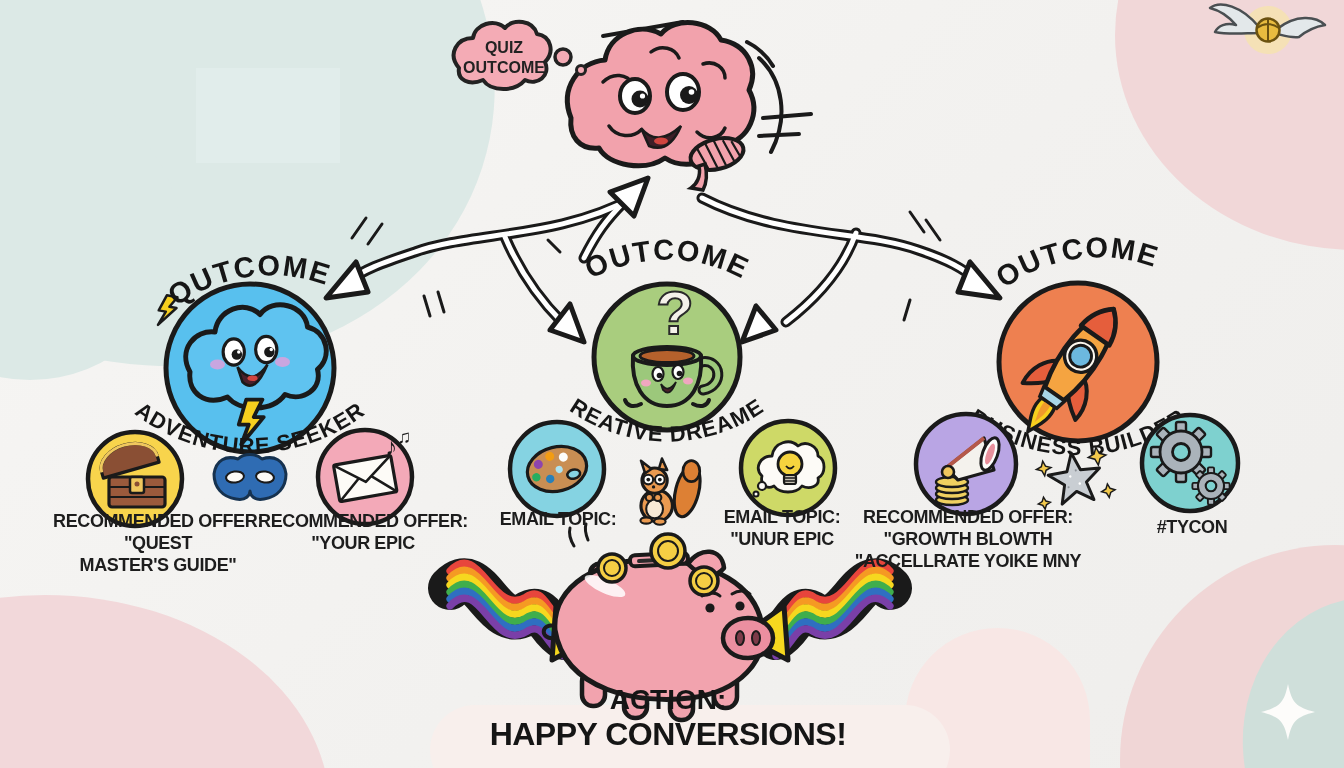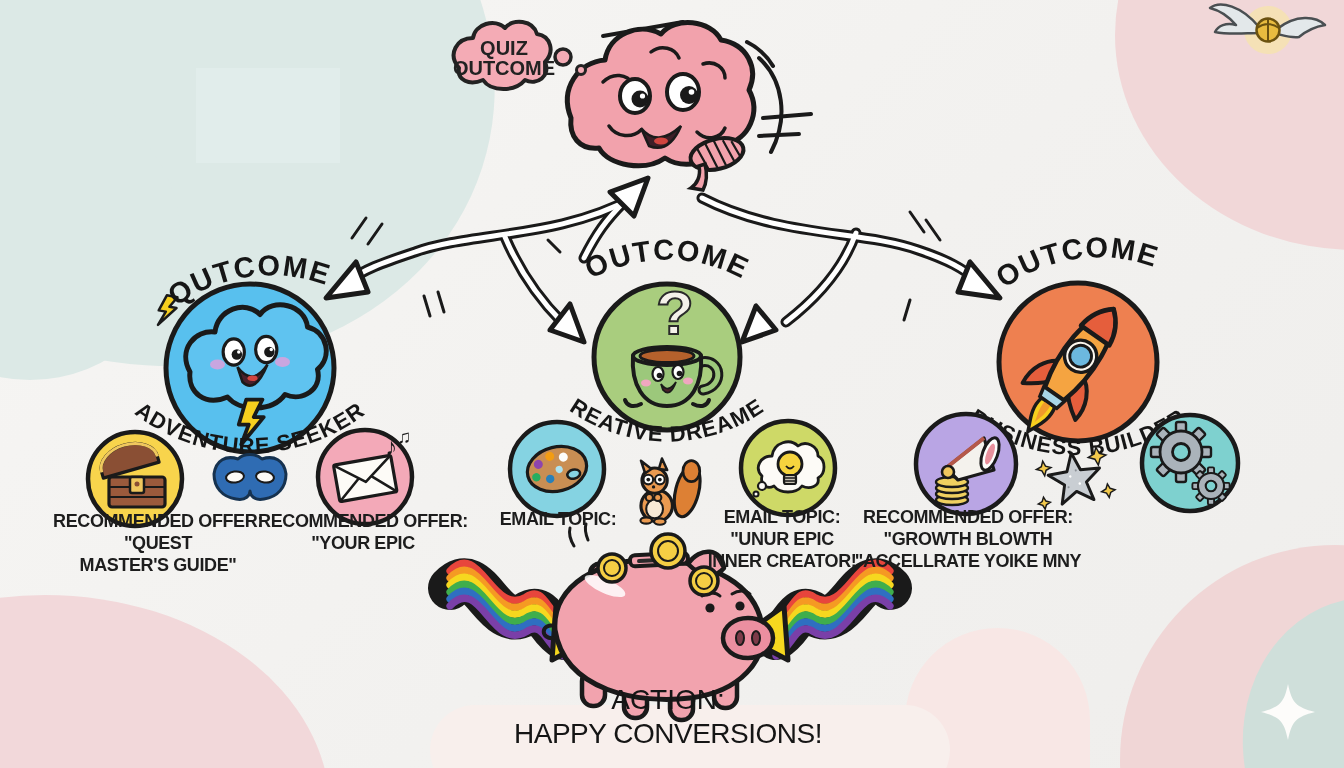--- a/index.html
+++ b/index.html
@@ -5,26 +5,26 @@
   html,body{margin:0;padding:0;background:#e8e8e8;}
   .canvas{position:relative;width:1344px;height:768px;overflow:hidden;
           background:linear-gradient(135deg,#f7f6f4 0%,#f2f1ef 55%,#efeeec 100%);
           font-family:"Liberation Sans",sans-serif;}
   .blob{position:absolute;}
   .art{position:absolute;left:0;top:0;}
   .txt{position:absolute;text-align:center;font-weight:bold;font-size:18px;
        line-height:22px;letter-spacing:-0.4px;color:#1d1d1d;font-stretch:condensed;}
   .txt span{display:block;}
   .bubble-txt{position:absolute;left:452px;top:38px;width:104px;text-align:center;
-       font-weight:bold;font-size:20px;line-height:20px;color:#222;}
+       font-weight:bold;font-size:16px;line-height:20px;color:#222;}
   .bubble-txt span{display:block;}
   .action-txt{position:absolute;left:458px;top:684px;width:420px;text-align:center;
-       font-weight:normal;color:#151515;}
+       font-weight:bold;color:#151515;}
   .action-txt .l1{display:block;font-size:28px;line-height:32px;letter-spacing:0px;}
-  .action-txt .l2{display:block;font-size:28px;line-height:36px;letter-spacing:-0.5px;}
+  .action-txt .l2{display:block;font-size:32px;line-height:36px;letter-spacing:-0.5px;}
   .arc{font-family:"Liberation Sans",sans-serif;font-weight:bold;font-size:29px;
        letter-spacing:1.5px;fill:#161616;}
   .arcname{font-size:22px;letter-spacing:1px;}
   svg text.steam{font-family:"Liberation Sans",sans-serif;font-weight:bold;}
 </style>
 </head>
 <body>
 
 <div class="canvas">
 
@@ -409,28 +409,28 @@
   <div class="txt" style="left:245px;top:510px;width:236px;">
     <span>RECOMMENDED OFFER:</span>
     <span>"YOUR EPIC</span>
   </div>
   <div class="txt" style="left:440px;top:508px;width:236px;">
     <span>EMAIL TOPIC:</span>
   </div>
   <div class="txt" style="left:664px;top:506px;width:236px;">
     <span>EMAIL TOPIC:</span>
     <span>"UNUR EPIC</span>
-    <span>INNER CREATOR!</span>
   </div>
   <div class="txt" style="left:836px;top:506px;width:264px;">
     <span>RECOMMENDED OFFER:</span>
     <span>"GROWTH BLOWTH</span>
     <span>"ACCELLRATE YOIKE MNY</span>
   </div>
   <div class="txt" style="left:1072px;top:516px;width:240px;">
+    <span>#TYCON</span>
   </div>
 
   <div class="action-txt">
     <span class="l1">ACTION:</span>
     <span class="l2">HAPPY CONVERSIONS!</span>
   </div>
 
 </div>
 
 </body></html>

